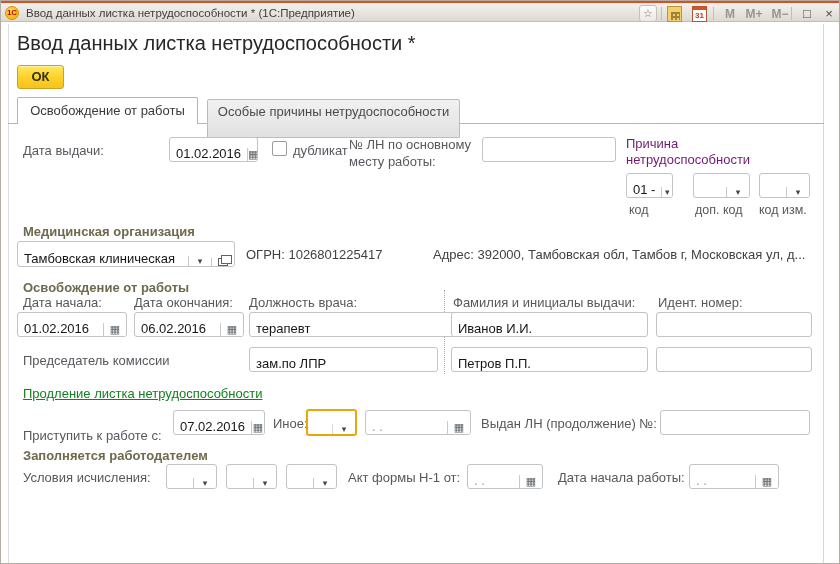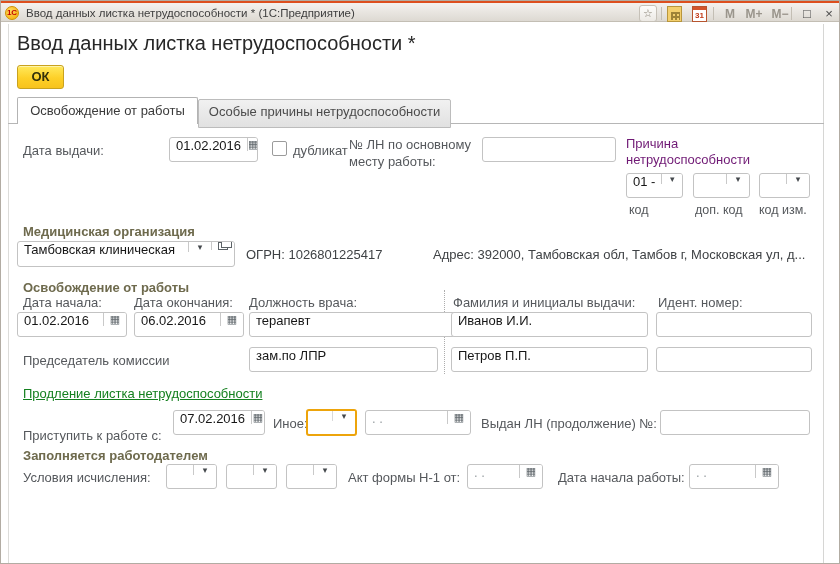--- a/index.html
+++ b/index.html
@@ -37,31 +37,31 @@
   .page-title { position:absolute; left:16px; top:8px; font-size:20px; color:#272727; }
   .ok-btn { position:absolute; left:16px; top:41px; width:47px; height:24px; border:1px solid #c9a21f; border-radius:3px;
             background:linear-gradient(#ffe95c,#fdd028 55%,#f7c31d); color:#33310a; font-weight:bold;
             text-align:center; line-height:22px; box-shadow:inset 0 1px 0 #fff4a8; cursor:default; }
 
   
   .tabline { position:absolute; left:7px; top:99px; width:816px; height:1px; background:#b6b6b6; }
   .tab { position:absolute; text-align:center; cursor:default; }
   .tab-active { left:16px; top:73px; width:181px; height:27px; background:#fff; border:1px solid #b3b3b3; border-bottom:none;
                 border-radius:2px 2px 0 0; line-height:26px; color:#3a3a3a; z-index:2; }
-  .tab-inactive { left:197px; top:75px; width:253px; height:29px; background:linear-gradient(#f1f1f1,#e1e1e1);
+  .tab-inactive { left:206px; top:75px; width:253px; height:39px; background:linear-gradient(#f1f1f1,#e1e1e1);
                   border:1px solid #bcbcbc; border-radius:2px 2px 0 0; line-height:24px; color:#4b4b4b; }
 
   
   .lbl { position:absolute; color:#55585c; white-space:nowrap; }
   .txt-dark { color:#3f4245; }
   .sect { position:absolute; font-weight:bold; color:#6e6a4d; white-space:nowrap; }
   .green-hdr { position:absolute; color:#701a75; line-height:16px; white-space:nowrap; }
   .green-link { position:absolute; color:#14801f; text-decoration:underline; white-space:nowrap; cursor:pointer; }
   .inp { position:absolute; height:25px; background:#fff; border:1px solid #c3c3c3; border-radius:3px;
-         display:flex; align-items:flex-start; overflow:hidden; }
+         display:flex; align-items:flex-end; overflow:hidden; }
   .inp .txt { flex:1; padding:0 6px; display:flex; align-items:center; color:#161616; white-space:nowrap; }
   .inp .ph { color:#9aa0a4; }
   .seg { width:23px; border-left:1px solid #c9c9c9; display:flex; align-items:center; justify-content:center; background:#fff; }
   .cal-g { font-size:11px; color:#5f666b; }
   .arr-g { font-size:9px; color:#45494d; }
   .focus-amber { border:2px solid #eda40b; border-radius:3px; }
   .focus-amber .seg { border-left:1px solid #d9d9d9; }
   .checkbox { position:absolute; width:15px; height:15px; background:#fff; border:1px solid #9b9b9b; border-radius:2px; }
   .open-ico { position:relative; width:10px; height:8px; border:1px solid #5c6266; background:#fff; }
   .open-ico::before { content:""; position:absolute; left:2px; top:-4px; width:9px; height:7px; border:1px solid #5c6266; background:#fff; }
@@ -118,21 +118,21 @@
       <div>месту работы:</div>
     </div>
     <div class="inp" style="left:481px;top:113px;width:134px">
       <span class="txt"></span>
     </div>
 
     <div class="green-hdr" style="left:625px;top:112px">
       <div>Причина</div>
       <div>нетрудоспособности</div>
     </div>
-    <div class="inp" style="left:625px;top:149px;width:57px">
+    <div class="inp" style="left:625px;top:149px;width:47px">
       <span class="txt">01 -</span>
       <span class="seg">
           <span class="arr-g">▾</span>
         </span>
     </div>
     <div class="inp" style="left:692px;top:149px;width:57px">
       <span class="txt"></span>
       <span class="seg">
           <span class="arr-g">▾</span>
         </span>

